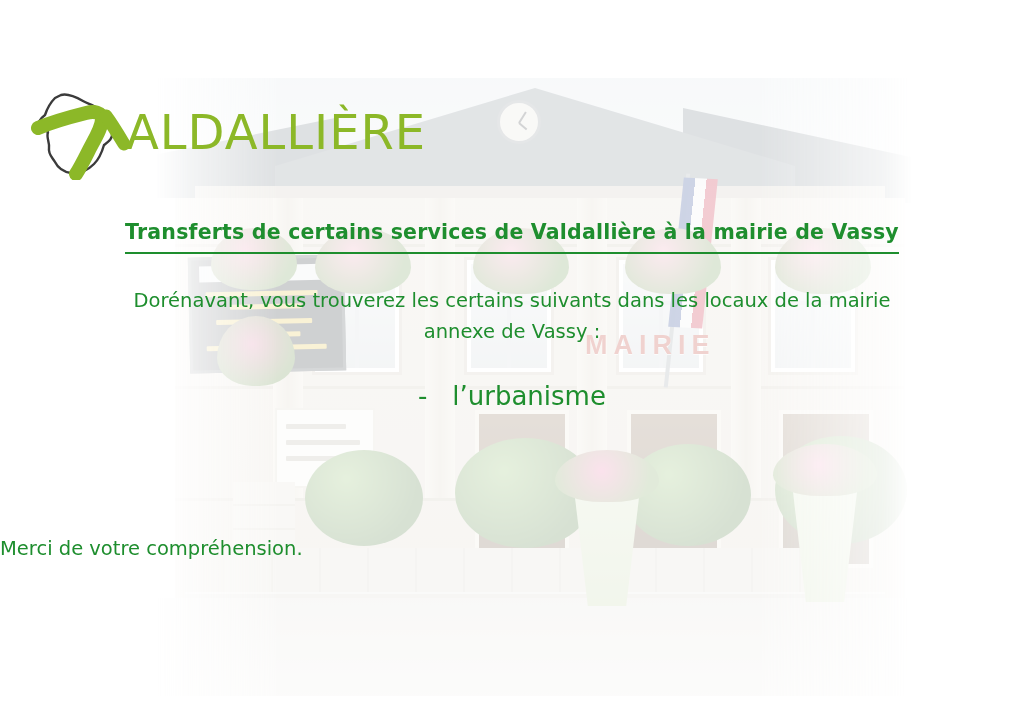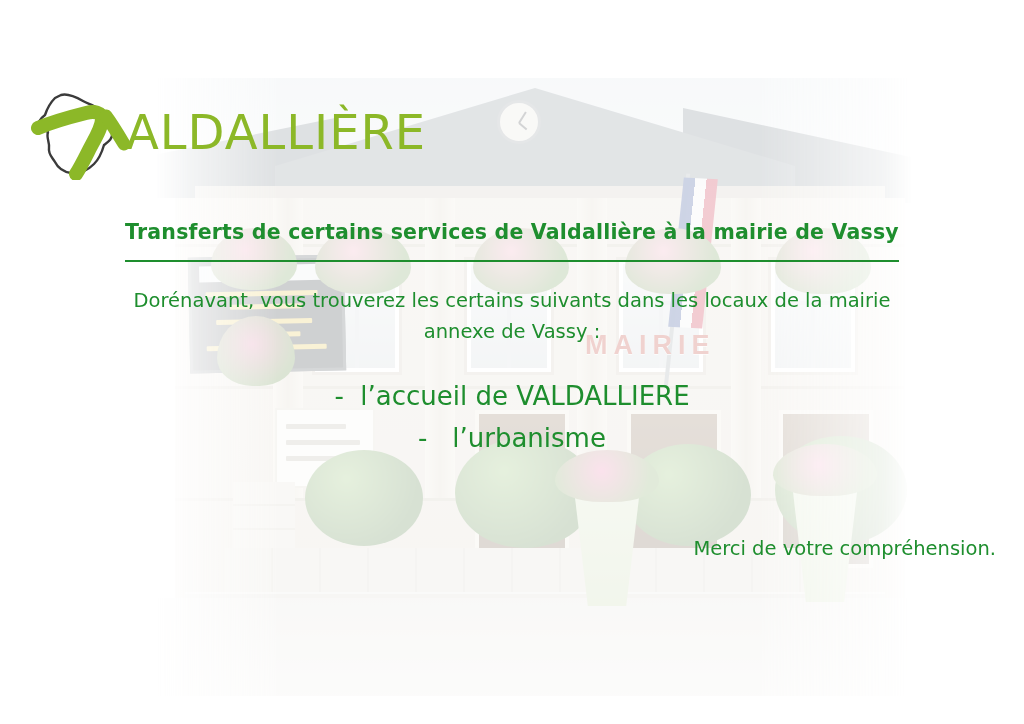--- a/index.html
+++ b/index.html
@@ -191,42 +191,42 @@
     position: absolute; left: 0; top: 220px; width: 1024px;
     text-align: center;
     font-family: "DejaVu Sans", sans-serif;
     font-weight: bold;
     font-size: 20.5px;
     color: #1E8E2E;
     letter-spacing: .2px;
   }
   .doc-title span {
     border-bottom: 2px solid #1E8E2E;
-    padding-bottom: 16px;
+    padding-bottom: 8px;
   }
   .intro {
     position: absolute; left: 102px; top: 285px; width: 820px;
     text-align: center;
     font-family: "DejaVu Sans", sans-serif;
     font-size: 19.5px;
     line-height: 31px;
     color: #1E8E2E;
   }
   .services {
     position: absolute; left: 0; top: 375px; width: 1024px;
     text-align: center;
     font-family: "DejaVu Sans", sans-serif;
     font-size: 26px;
     line-height: 42px;
     color: #1E8E2E;
   }
   .services .svc { display: block; white-space: pre; }
   .closing {
     position: absolute; left: 0; top: 537px; width: 996px;
-    text-align: right;
+    text-align: left;
     font-family: "DejaVu Sans", sans-serif;
     font-size: 19.5px;
     color: #1E8E2E;
   }
 </style>
 </head>
 <body>
 
 <div class="page">
 
@@ -331,20 +331,19 @@
 
   <div class="content">
 
     <div class="doc-title">
       <span>Transferts de certains services de Valdallière à la mairie de Vassy</span>
     </div>
 
     <div class="intro">Dorénavant, vous trouverez les certains suivants dans les locaux de la mairie annexe de Vassy :</div>
 
     <div class="services">
-      <span class="svc">-  l’accueil de VALDALLIERE</span>
       <span class="svc">-   l’urbanisme</span>
     </div>
 
     <div class="closing">Merci de votre compréhension.</div>
 
   </div>
 </div>
 
 </body></html>

